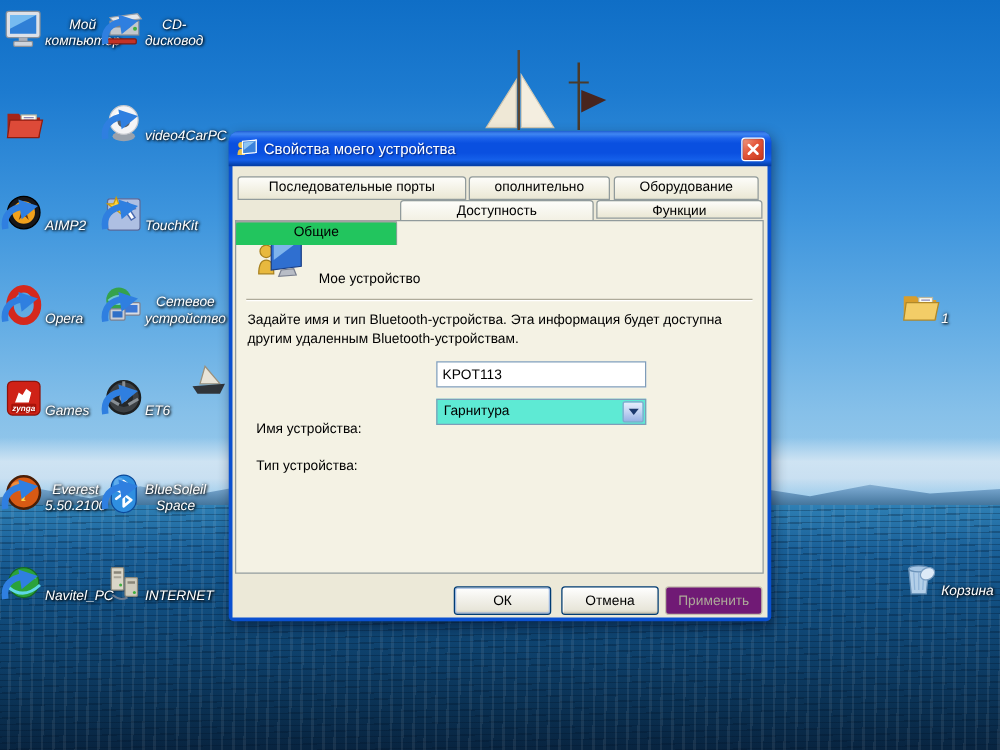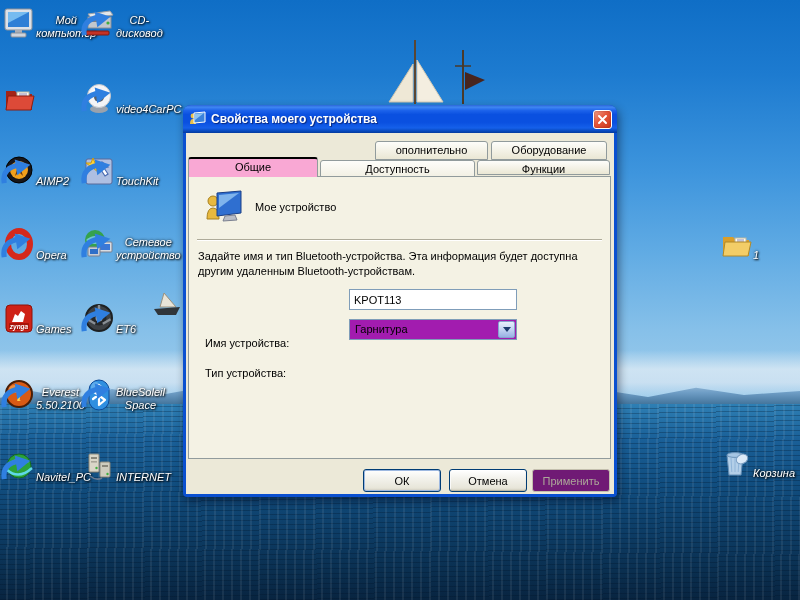--- a/index.html
+++ b/index.html
@@ -32,41 +32,41 @@
     text-shadow:1px 1px 2px #000, 0 0 3px rgba(0,0,0,.85); }
   .icon-cell.wide .icon-label { max-width:100px; width:100px; }
 
   
   .dialog { position:absolute; left:183px; top:105px; width:434px; height:392px;
     background:#0a50d0; border-radius:8px 8px 4px 4px; box-shadow:2px 4px 10px rgba(0,0,20,.45); }
   .titlebar { position:absolute; left:0; top:0; right:0; height:28px; border-radius:8px 8px 0 0;
     background:linear-gradient(180deg,#2a66d8 0%,#3f86f2 8%,#1c62ea 20%,#0a50e0 34%,#0a50e0 62%,#1560ea 82%,#0646b8 94%,#043a9e 100%);
     display:flex; align-items:center; padding:0 6px; }
   .titlebar-icon { width:17px; height:16px; margin-right:5px; }
-  .title-text { color:#fff; font-weight:bold; font-size:12px; text-shadow:1px 1px 1px #07277e; white-space:nowrap; }
+  .title-text { color:#fff; font-weight:normal; font-size:12px; text-shadow:1px 1px 1px #07277e; white-space:nowrap; }
   .close-btn { position:absolute; right:5px; top:5px; width:19px; height:19px; border-radius:3px;
     border:1px solid #fff; background:linear-gradient(135deg,#f0a18a 0%,#e4563a 45%,#c8381c 100%);
     display:flex; align-items:center; justify-content:center; box-shadow:inset 0 0 2px rgba(120,10,0,.6); }
   .dialog-face { position:absolute; left:3px; right:3px; top:28px; bottom:3px; background:#ece9d8; }
 
   .tab { position:absolute; height:19px; background:linear-gradient(180deg,#fdfdfa 0%,#f2f0e3 60%,#eae7d4 100%);
     border:1px solid #919b9c; border-radius:3px 3px 0 0; text-align:center; line-height:17px; color:#000; }
-  .tab.active { background:#f9a8d4; border-bottom:none; border-top:2px solid #000000; z-index:3; }
+  .tab.active { background:#22c55e; border-bottom:none; border-top:2px solid #a3a3a3; z-index:3;margin-top:19px; }
   .tab-panel { position:absolute; left:5px; top:71px; width:423px; height:283px;
     background:#f4f2e4; border:1px solid #919b9c; z-index:2; }
 
   .device-icon { position:absolute; left:16px; top:12px; width:40px; height:36px; }
-  .device-name { position:absolute; left:66px; top:24px; color:#000; }
+  .device-name { position:absolute; left:66px; top:40px; color:#000; }
   .separator { position:absolute; left:8px; top:62px; width:405px; height:2px;
     border-top:1px solid #aeab9a; border-bottom:1px solid #fff; }
   .desc { position:absolute; left:9px; top:72px; width:402px; line-height:15px; color:#000; }
   .fld-label { position:absolute; color:#000;margin-top:44px; }
   .txt-input { position:absolute; left:160px; width:168px; height:21px; border:1px solid #7f9db9;
     background:#fff; font-family:"Liberation Sans",sans-serif; font-size:11px; padding:0 4px; color:#000; }
-  .combo { position:absolute; left:160px; width:168px; height:21px; border:1px solid #7f9db9; background:#a21caf; }
+  .combo { position:absolute; left:160px; width:168px; height:21px; border:1px solid #7f9db9; background:#5eead4; }
   .combo-value { position:absolute; left:5px; top:3px; color:#000; }
   .combo-btn { position:absolute; right:1px; top:1px; bottom:1px; width:17px; border-radius:2px;
     background:linear-gradient(180deg,#e6eefc 0%,#c3d4f3 50%,#98b1e4 100%); border:1px solid #86a3cf;
     display:flex; align-items:center; justify-content:center; }
   .combo-arrow { width:0; height:0; border-left:4px solid transparent; border-right:4px solid transparent;
     border-top:5px solid #1c3a6e; }
 
   .xp-btn { position:absolute; top:364px; width:78px; height:23px; border-radius:3px;
     border:1px solid #003c74; font-family:"Liberation Sans",sans-serif; font-size:11px; color:#000;
     background:linear-gradient(180deg,#ffffff 0%,#f3f2ec 40%,#e8e6da 84%,#d8d4c4 100%);
@@ -343,20 +343,21 @@
     <span class="title-text">Свойства моего устройства</span>
   </div>
   <div class="close-btn">
     <svg width="11" height="11" viewBox="0 0 11 11">
         <path d="M2 2 L9 9 M9 2 L2 9" stroke="#fff" stroke-width="2" stroke-linecap="round"></path>
       </svg>
   </div>
 
   <div class="dialog-face"></div>
 
+  <div class="tab" style="left:7px;top:36px;width:183px">Последовательные порты</div>
   <div class="tab" style="left:308px;top:36px;width:116px">Оборудование</div>
   <div class="tab" style="left:192px;top:36px;width:113px">ополнительно</div>
 
   <div class="tab active" style="left:5px;top:52px;width:130px;height:20px">Общие</div>
   <div class="tab" style="left:137px;top:55px;width:155px;height:28px">Доступность</div>
   <div class="tab" style="left:294px;top:55px;width:133px;height:15px">Функции</div>
 
   <div class="tab-panel">
     <svg class="device-icon" viewBox="0 0 40 36">
       <circle cx="8" cy="12" r="5" fill="#e8b93e" stroke="#a8811e"></circle>

